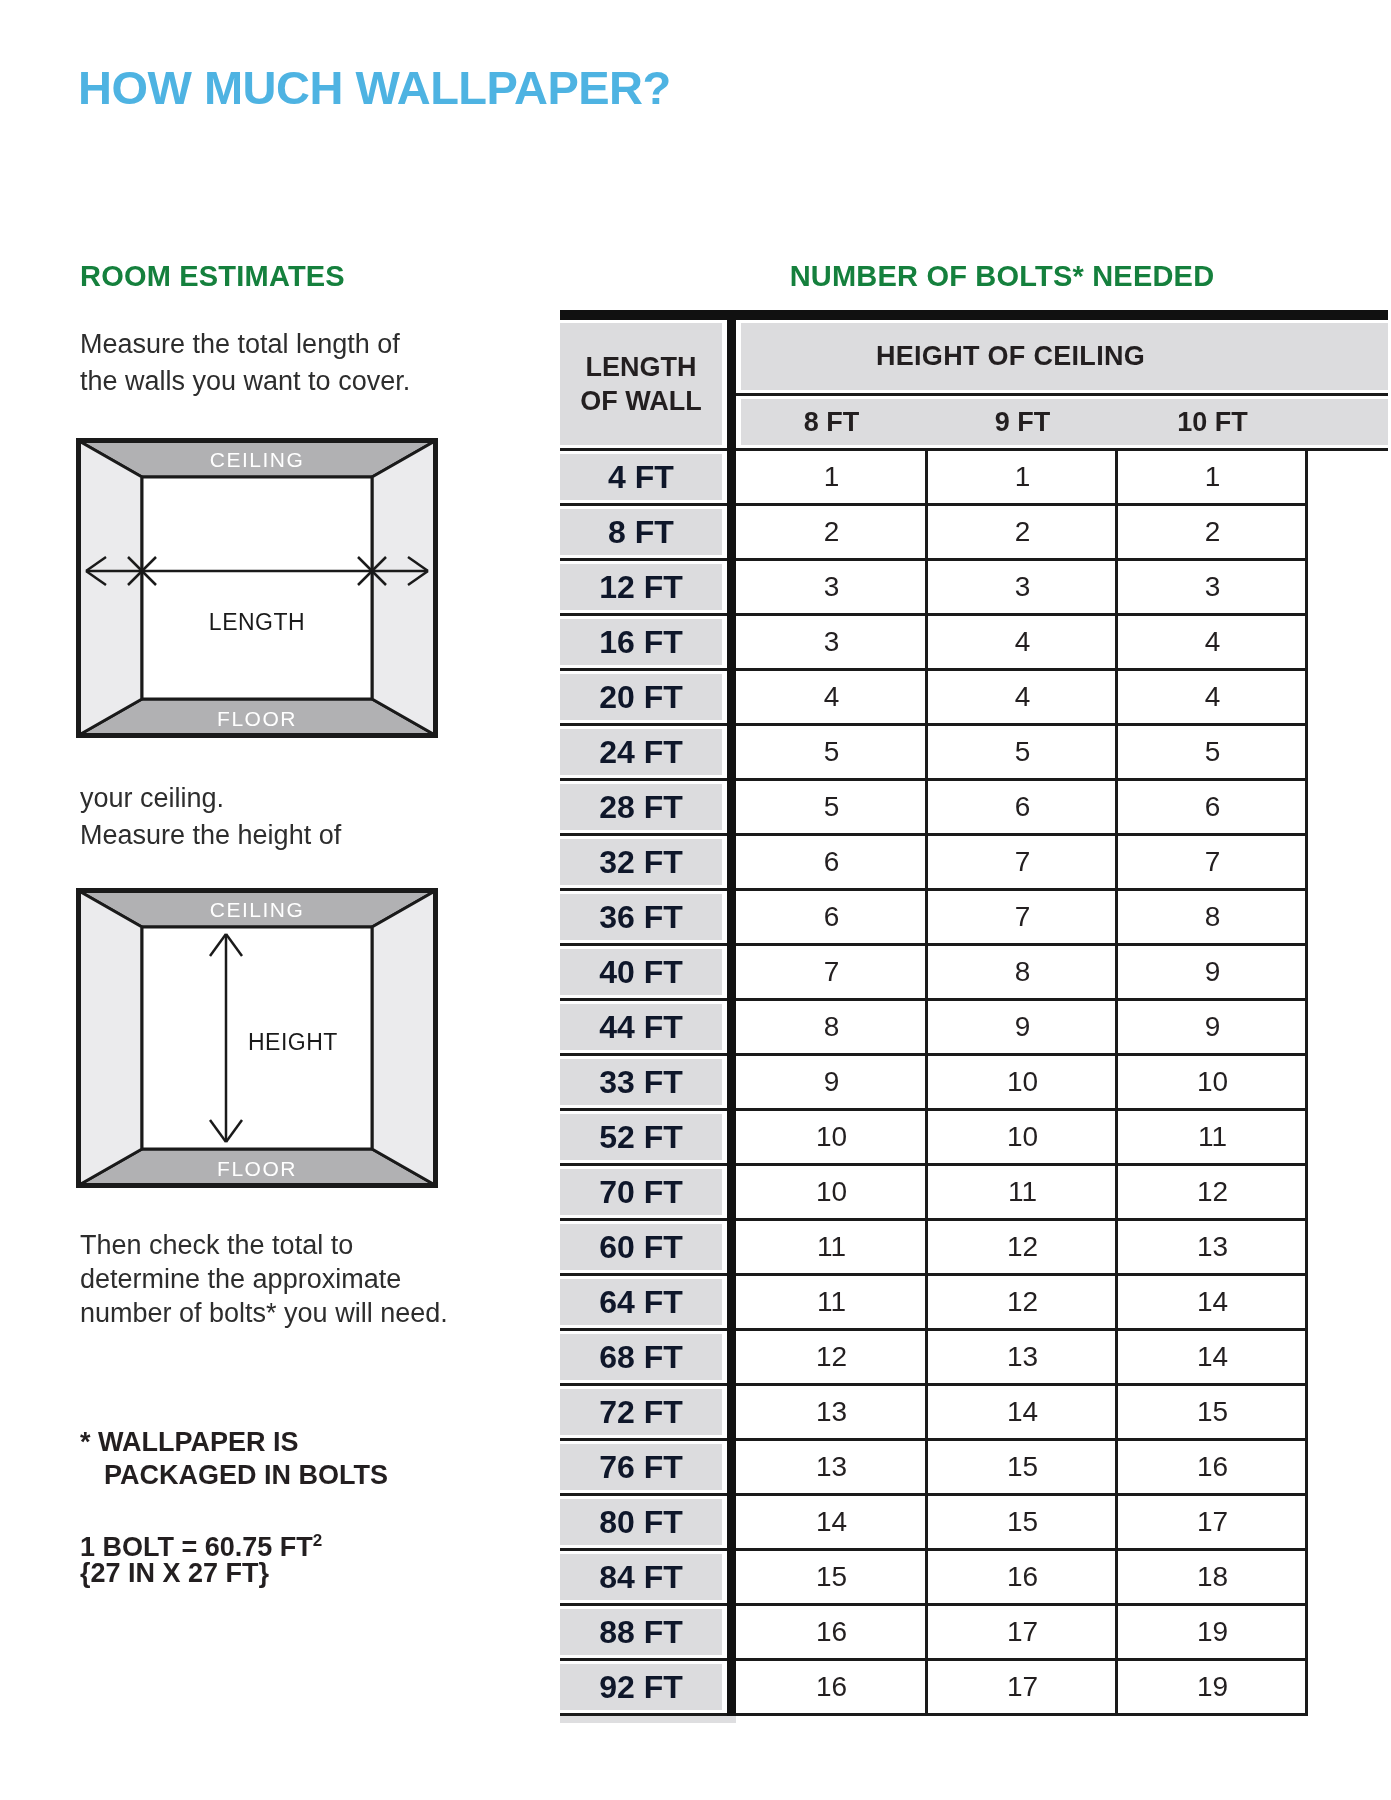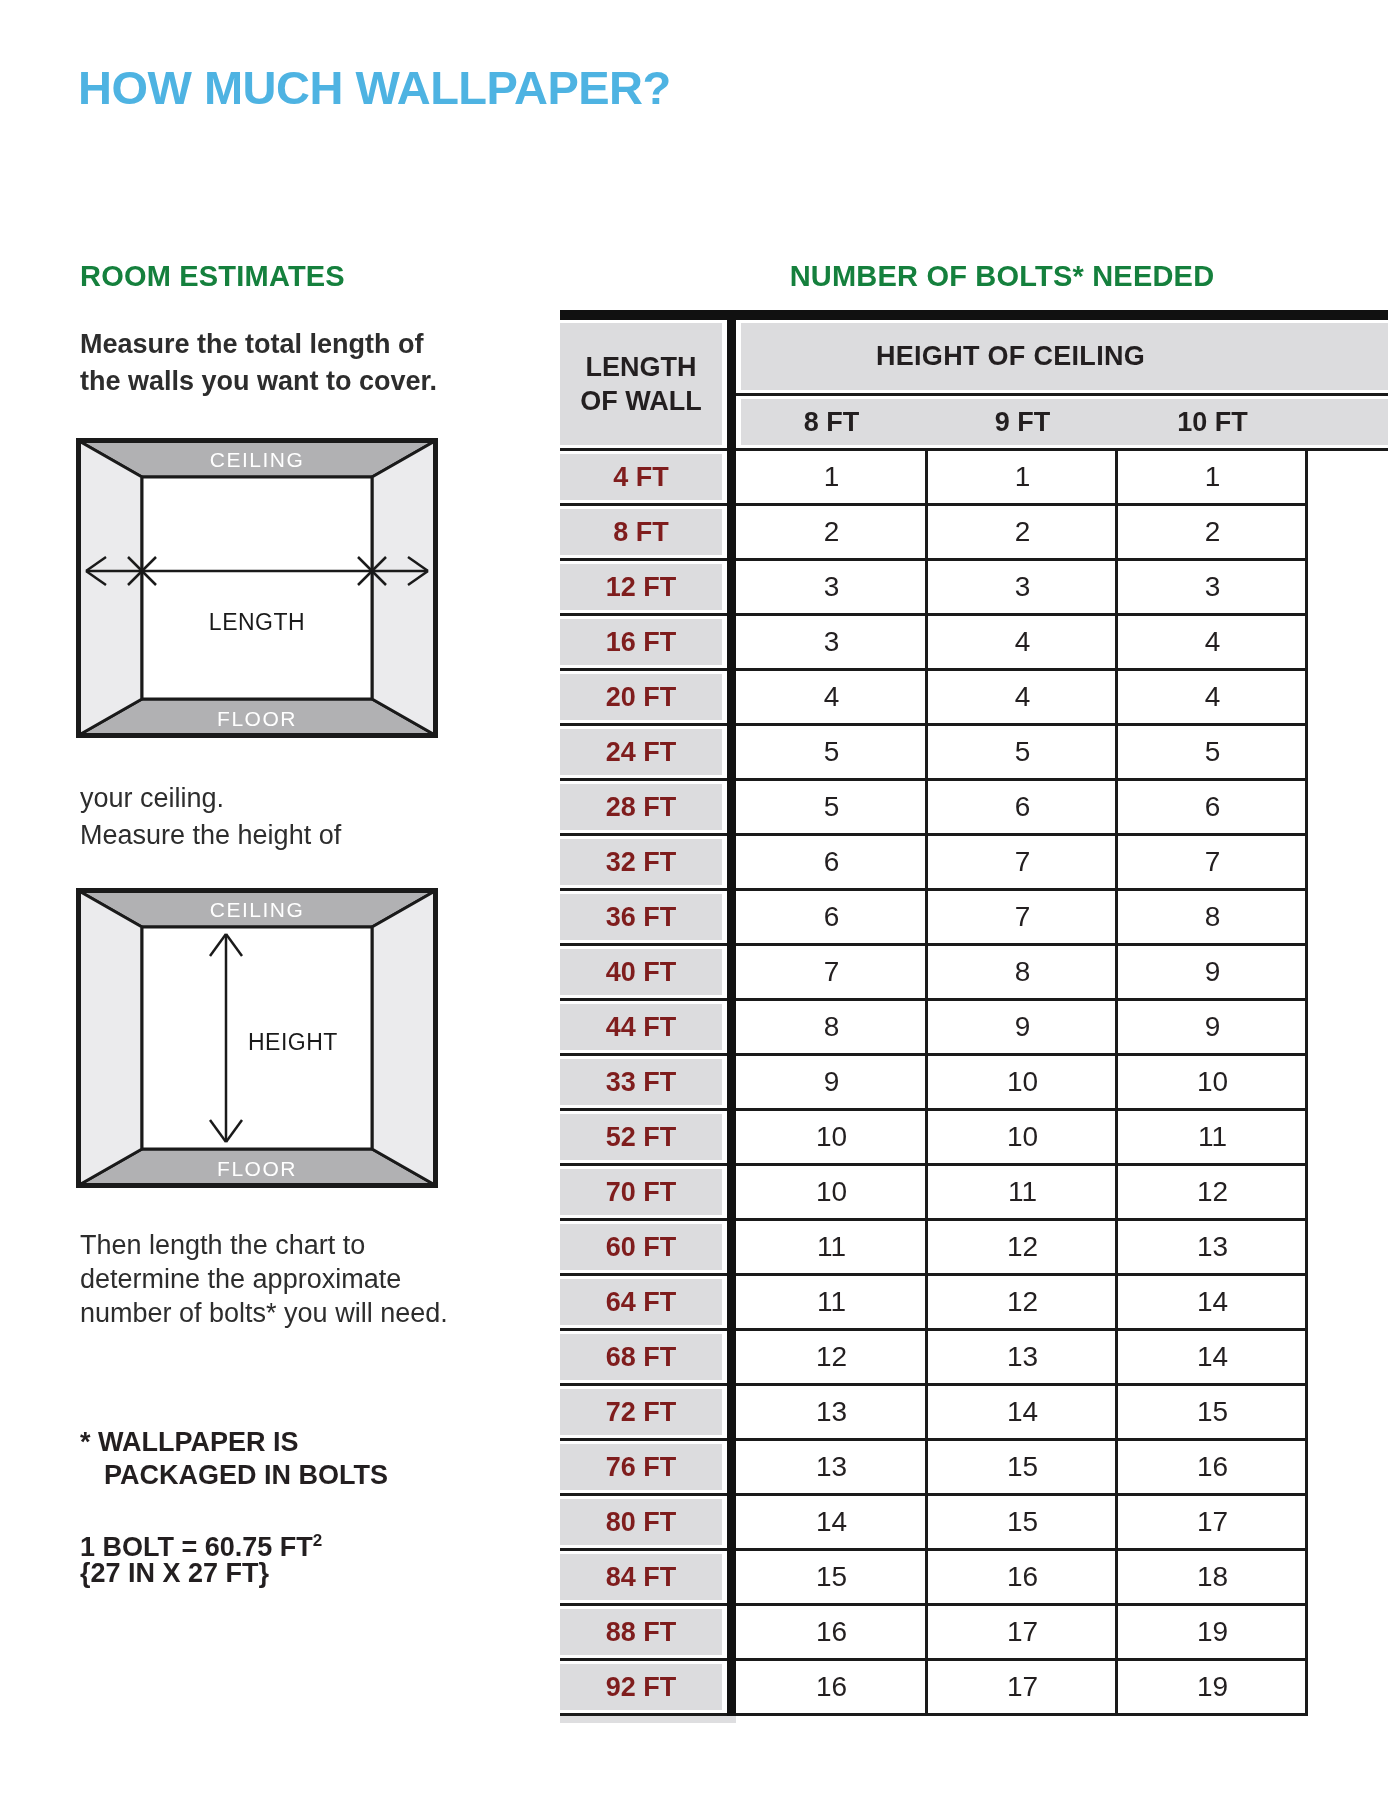--- a/index.html
+++ b/index.html
@@ -9,21 +9,21 @@
 
   
   .title { position:absolute; left:78px; top:60px; font-size:47px; font-weight:bold;
            color:#4eb3e2; letter-spacing:-0.5px; }
   .sec-h { position:absolute; font-size:29px; font-weight:bold; color:#15803d; letter-spacing:0.2px; }
   #room-est-h { left:80px; top:260px; }
   #bolts-h { left:588px; top:260px; width:828px; text-align:center; }
 
   
   .body-text { position:absolute; left:80px; width:470px; font-size:27px; color:#2d2d2d; line-height:37px; }
-  #para1 { top:326px;font-weight:bold; }
+  #para1 { top:326px; }
   #para2 { top:780px; }
   #para3 { top:1228px; line-height:34px; }
   .foot  { position:absolute; left:80px; font-size:27px; font-weight:bold; color:#231f20; line-height:33px; }
   #footnote  { top:1426px; }
   #footnote .indent { padding-left:24px; }
   #bolt-eq   { top:1524px; }
   #bolt-eq sup { font-size:17px; }
   #bolt-dims { top:1557px; }
 
   
@@ -44,21 +44,21 @@
   .subband  { left:181px; top:89px; width:647px; height:46px; }
   .subh     { position:absolute; top:89px; height:46px; line-height:46px; width:191px; text-align:center;
               font-weight:bold; font-size:27px; color:#231f20; }
   .s0 { left:176px; } .s1 { left:367px; } .s2 { left:557px; }
   .hline    { position:absolute; background:#1a1a1a; height:3px; }
   .h1 { left:176px; top:83px;  width:652px; }
   .h2 { left:0;     top:138px; width:828px; }
   .tbody { position:absolute; left:0; top:141px; width:748px; }
   .trow  { position:relative; width:748px; height:55px; border-bottom:3px solid #1a1a1a; }
   .rlabel{ position:absolute; left:0; top:3px; width:162px; height:46px; background:#dcdcde;
-           font-weight:bold; font-size:27px; color:#7f1d1d;
+           font-weight:bold; font-size:32px; color:#0f172a;
            display:flex; align-items:center; justify-content:center; }
   .val   { position:absolute; top:0; height:52px; line-height:52px; width:191px; text-align:center;
            font-size:28px; color:#231f20; }
   .c0 { left:176px; } .c1 { left:367px; } .c2 { left:557px; }
   .vline { position:absolute; top:141px; width:3px; height:1265px; background:#1a1a1a; }
   .vl0 { left:365px; } .vl1 { left:555px; } .vl2 { left:745px; }
   .shadowstrip { position:absolute; left:0; top:1406px; width:176px; height:7px; background:#dedee0; }
 </style>
 </head>
 <body>
@@ -115,21 +115,21 @@
       <line x1="150" y1="46" x2="166" y2="68"></line>
       <line x1="150" y1="254" x2="134" y2="232"></line>
       <line x1="150" y1="254" x2="166" y2="232"></line>
     </g>
     <text x="181" y="29" text-anchor="middle" fill="#ffffff" font-size="21" letter-spacing="1.5">CEILING</text>
     <text x="181" y="288" text-anchor="middle" fill="#ffffff" font-size="21" letter-spacing="1.5">FLOOR</text>
     <text x="172" y="162" text-anchor="start" fill="#1a1a1a" font-size="23" letter-spacing="0.5">HEIGHT</text>
   </svg>
 
   <div class="body-text" id="para3">
-    <div>Then length the chart to</div>
+    <div>Then check the total to</div>
     <div>determine the approximate</div>
     <div>number of bolts* you will need.</div>
   </div>
 
   <div class="foot" id="footnote">
     <div>* WALLPAPER IS</div>
     <div class="indent">PACKAGED IN BOLTS</div>
   </div>
 
   <div class="foot" id="bolt-eq">

